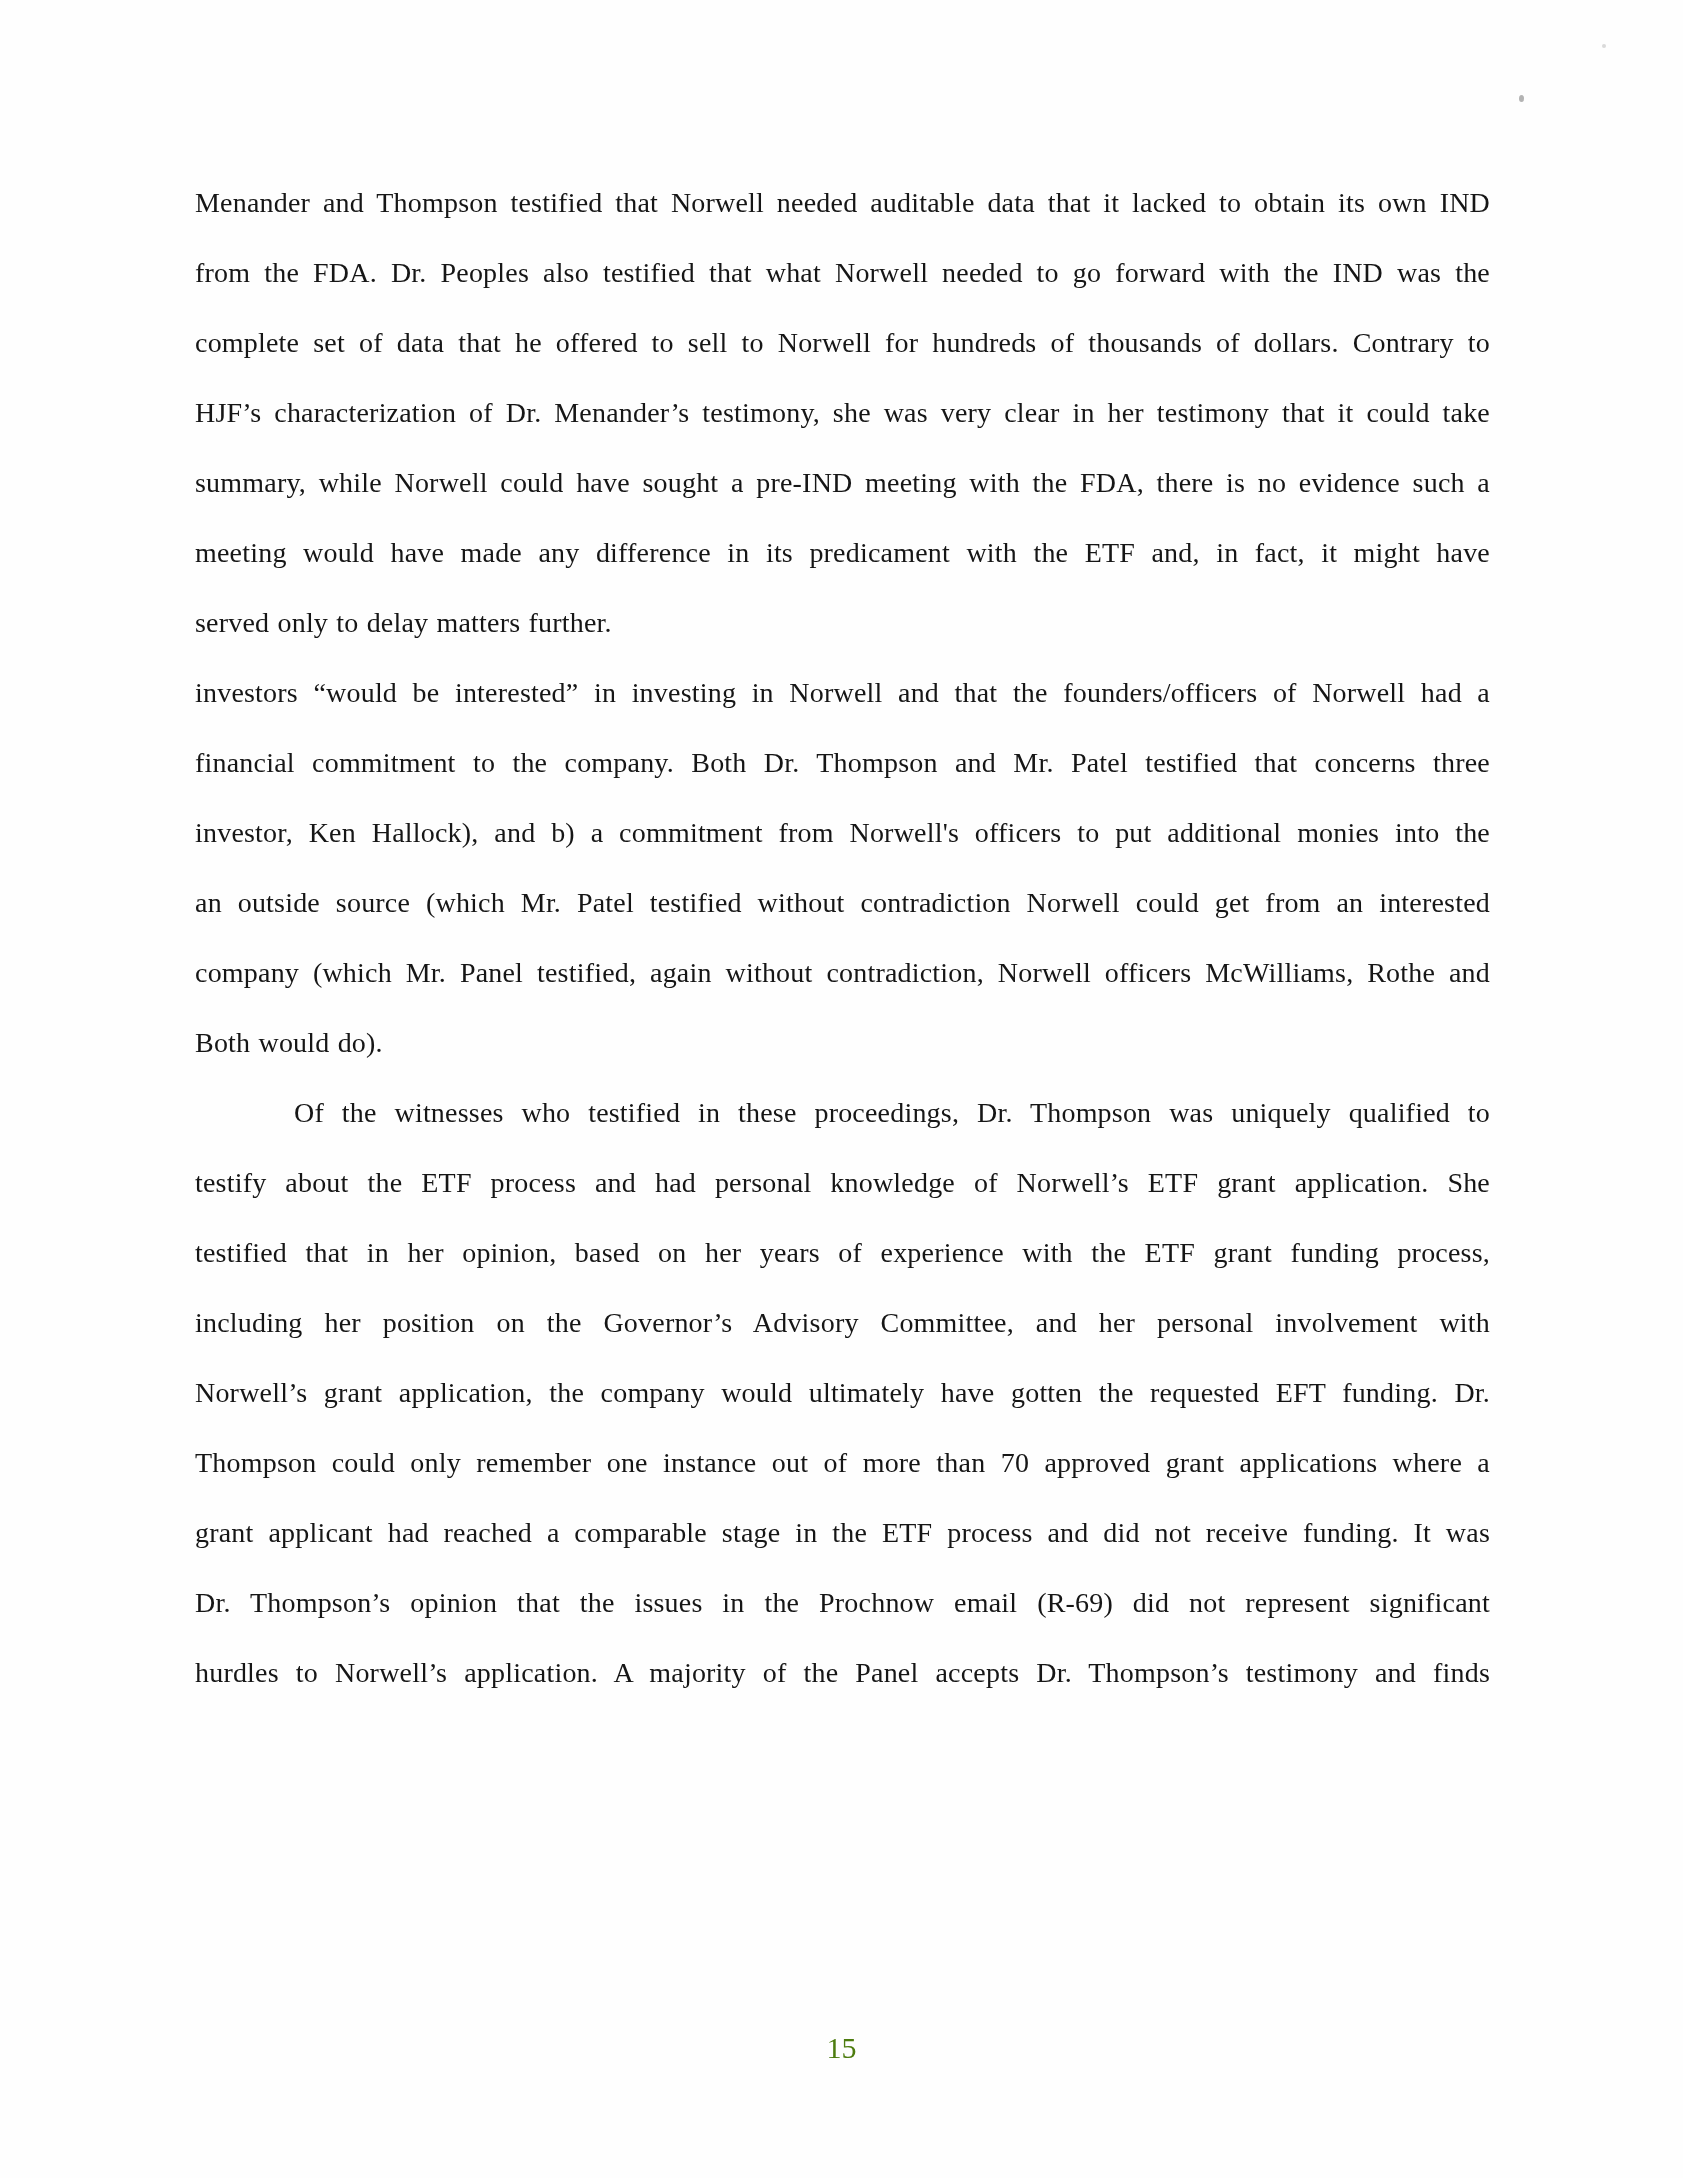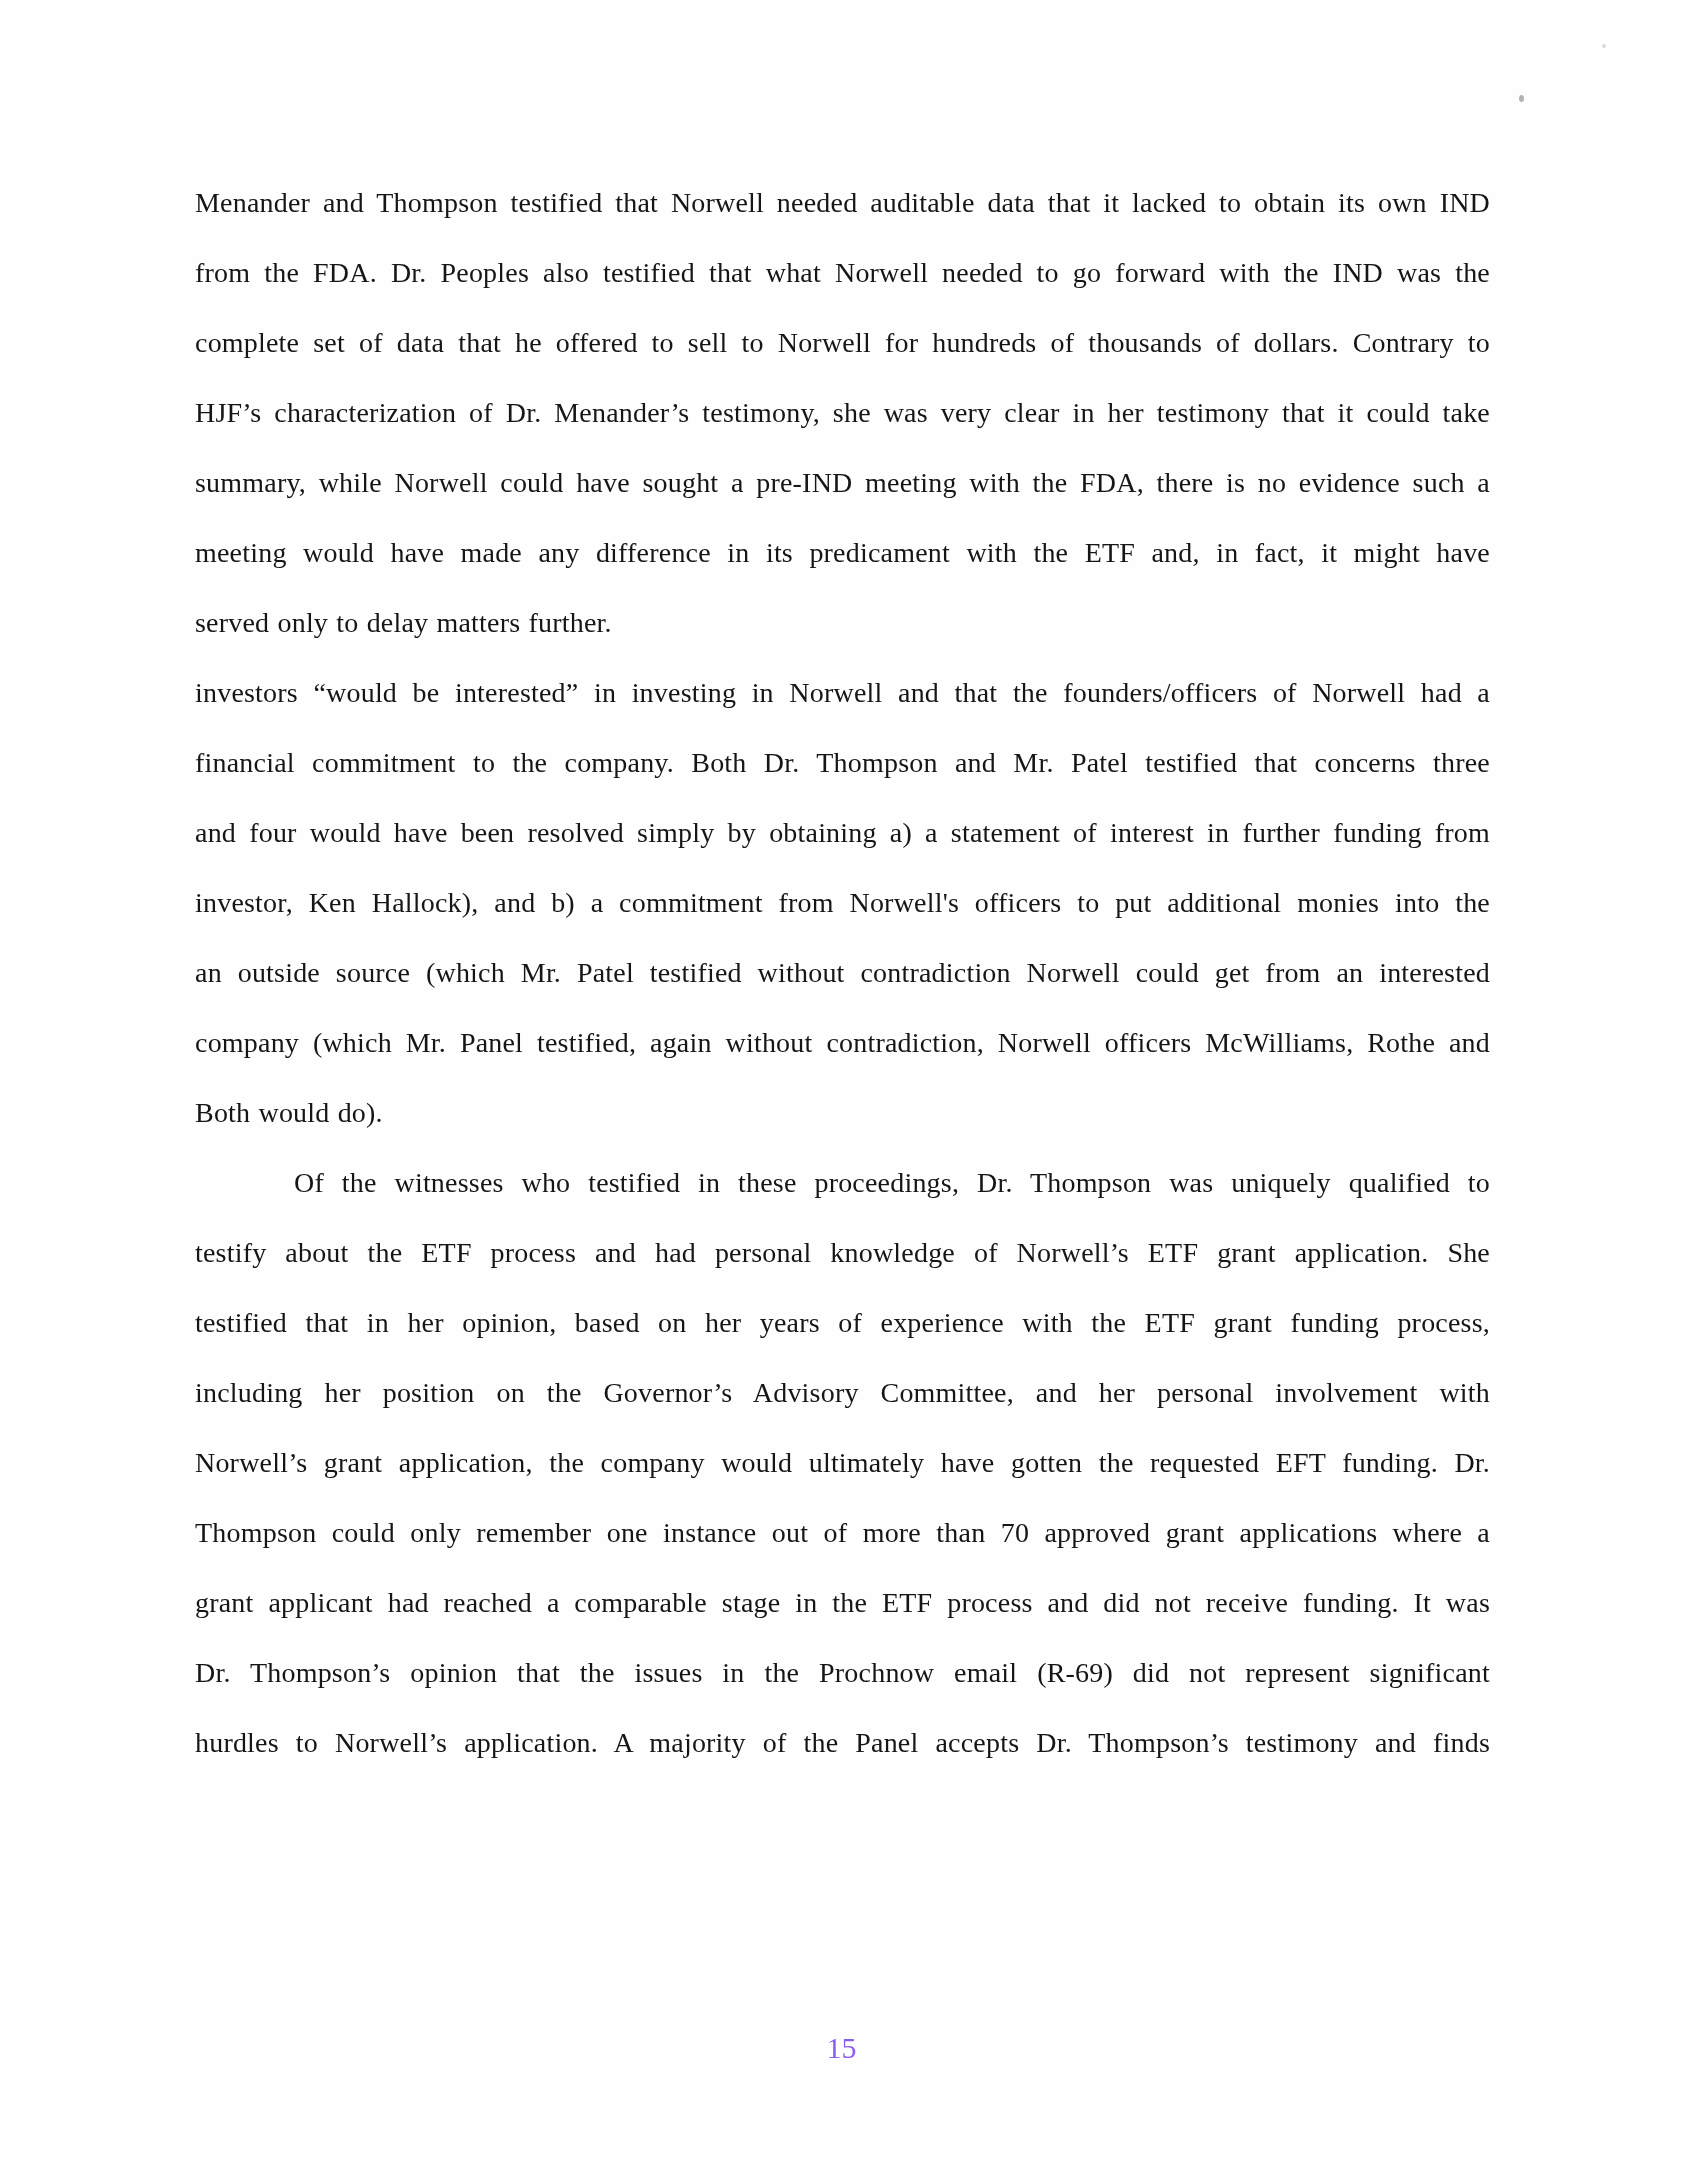--- a/index.html
+++ b/index.html
@@ -42,21 +42,21 @@
   }
   .em { font-style: italic; }
   .page-number {
     position: absolute;
     left: 0;
     top: 2028px;
     width: 1683px;
     text-align: center;
     font-size: 30px;
     line-height: 40px;
-    color: #8b5cf6;
+    color: #4d7c0f;
   }
   .speck {
     position: absolute;
     left: 1519px;
     top: 95px;
     width: 5px;
     height: 7px;
     border-radius: 50%;
     background: #8a8a8a;
     opacity: 0.65;
@@ -84,21 +84,20 @@
         <div class="line"><span>from the FDA.  Dr. Peoples also testified that what Norwell needed to go forward with the IND was the</span></div>
         <div class="line"><span>complete set of data that he offered to sell to Norwell for hundreds of thousands of dollars.  Contrary to</span></div>
         <div class="line"><span>HJF’s characterization of Dr. Menander’s testimony, she was very clear in her testimony that it could take</span></div>
         <div class="line"><span>summary, while Norwell could have sought a pre-IND meeting with the FDA, there is no evidence such a</span></div>
         <div class="line"><span>meeting would have made any difference in its predicament with the ETF and, in fact, it might have</span></div>
         <div class="line ragged"><span>served only to delay matters further.</span></div>
       </div>
       <div class="paragraph">
         <div class="line"><span>investors “would be interested” in investing in Norwell and that the founders/officers of Norwell had a</span></div>
         <div class="line"><span>financial commitment to the company.  Both Dr. Thompson and Mr. Patel testified that concerns three</span></div>
-        <div class="line"><span>and four would have been resolved simply by obtaining a) a statement of interest in further funding from</span></div>
         <div class="line"><span>investor, Ken Hallock), and b) a commitment from Norwell's officers to put additional monies into the</span></div>
         <div class="line"><span>an outside source (which Mr. Patel testified without contradiction Norwell could get from an interested</span></div>
         <div class="line"><span>company (which Mr. Panel testified, again without contradiction, Norwell officers McWilliams, Rothe and</span></div>
         <div class="line ragged"><span>Both would do).</span></div>
       </div>
       <div class="paragraph">
         <div class="line indent"><span>Of the witnesses who testified in these proceedings, Dr. Thompson was uniquely qualified to</span></div>
         <div class="line"><span>testify about the ETF process and had personal knowledge of Norwell’s ETF grant application.  She</span></div>
         <div class="line"><span>testified that in her opinion, based on her years of experience with the ETF grant funding process,</span></div>
         <div class="line"><span>including her position on the Governor’s Advisory Committee, and her personal involvement with</span></div>

